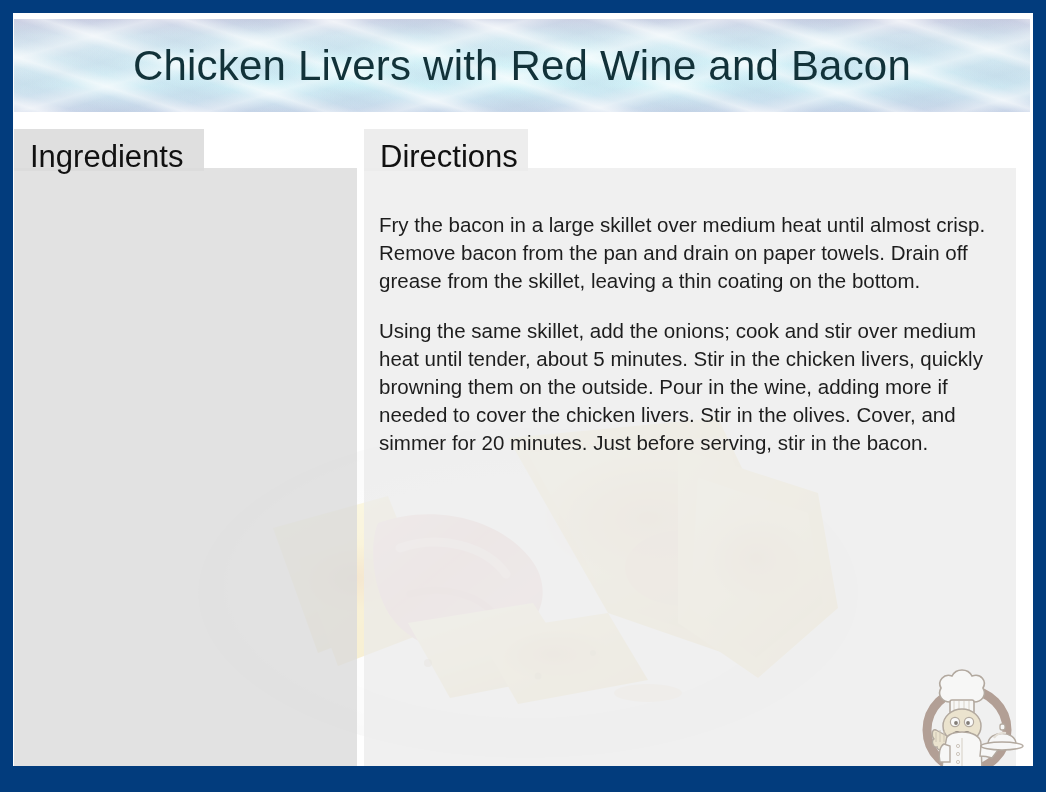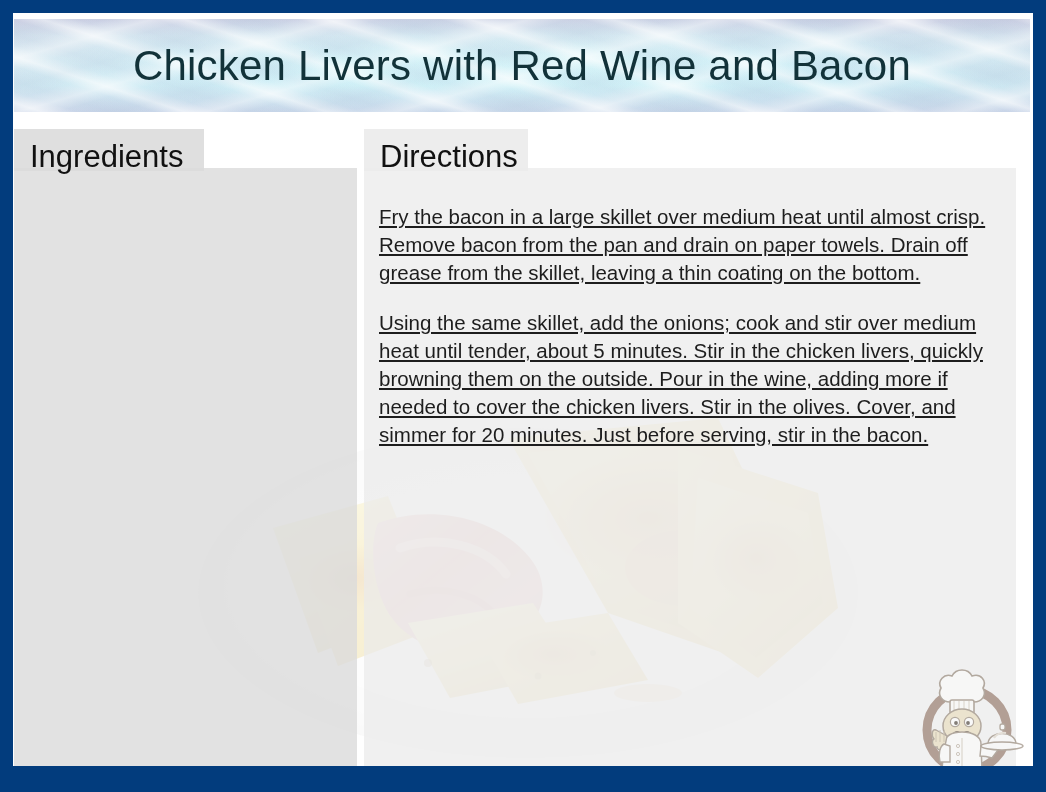--- a/index.html
+++ b/index.html
@@ -154,21 +154,21 @@
 
   .dir-body {
     position: absolute;
     left: 366px;
     top: 190px;
     width: 640px;
     font-size: 20.5px;
     line-height: 28px;
     color: #1d1d1d;
   }
-  .dir-body p { margin: 0 0 22px 0; text-decoration: underline; }
+  .dir-body p { margin: 8px 0 22px 0; }
   .dir-body p:last-child { margin-bottom: 0; }
 
   
   .chef-logo {
     position: absolute;
     left: 893px;
     top: 645px;
     width: 122px;
     height: 120px;
     opacity: 0.60;

